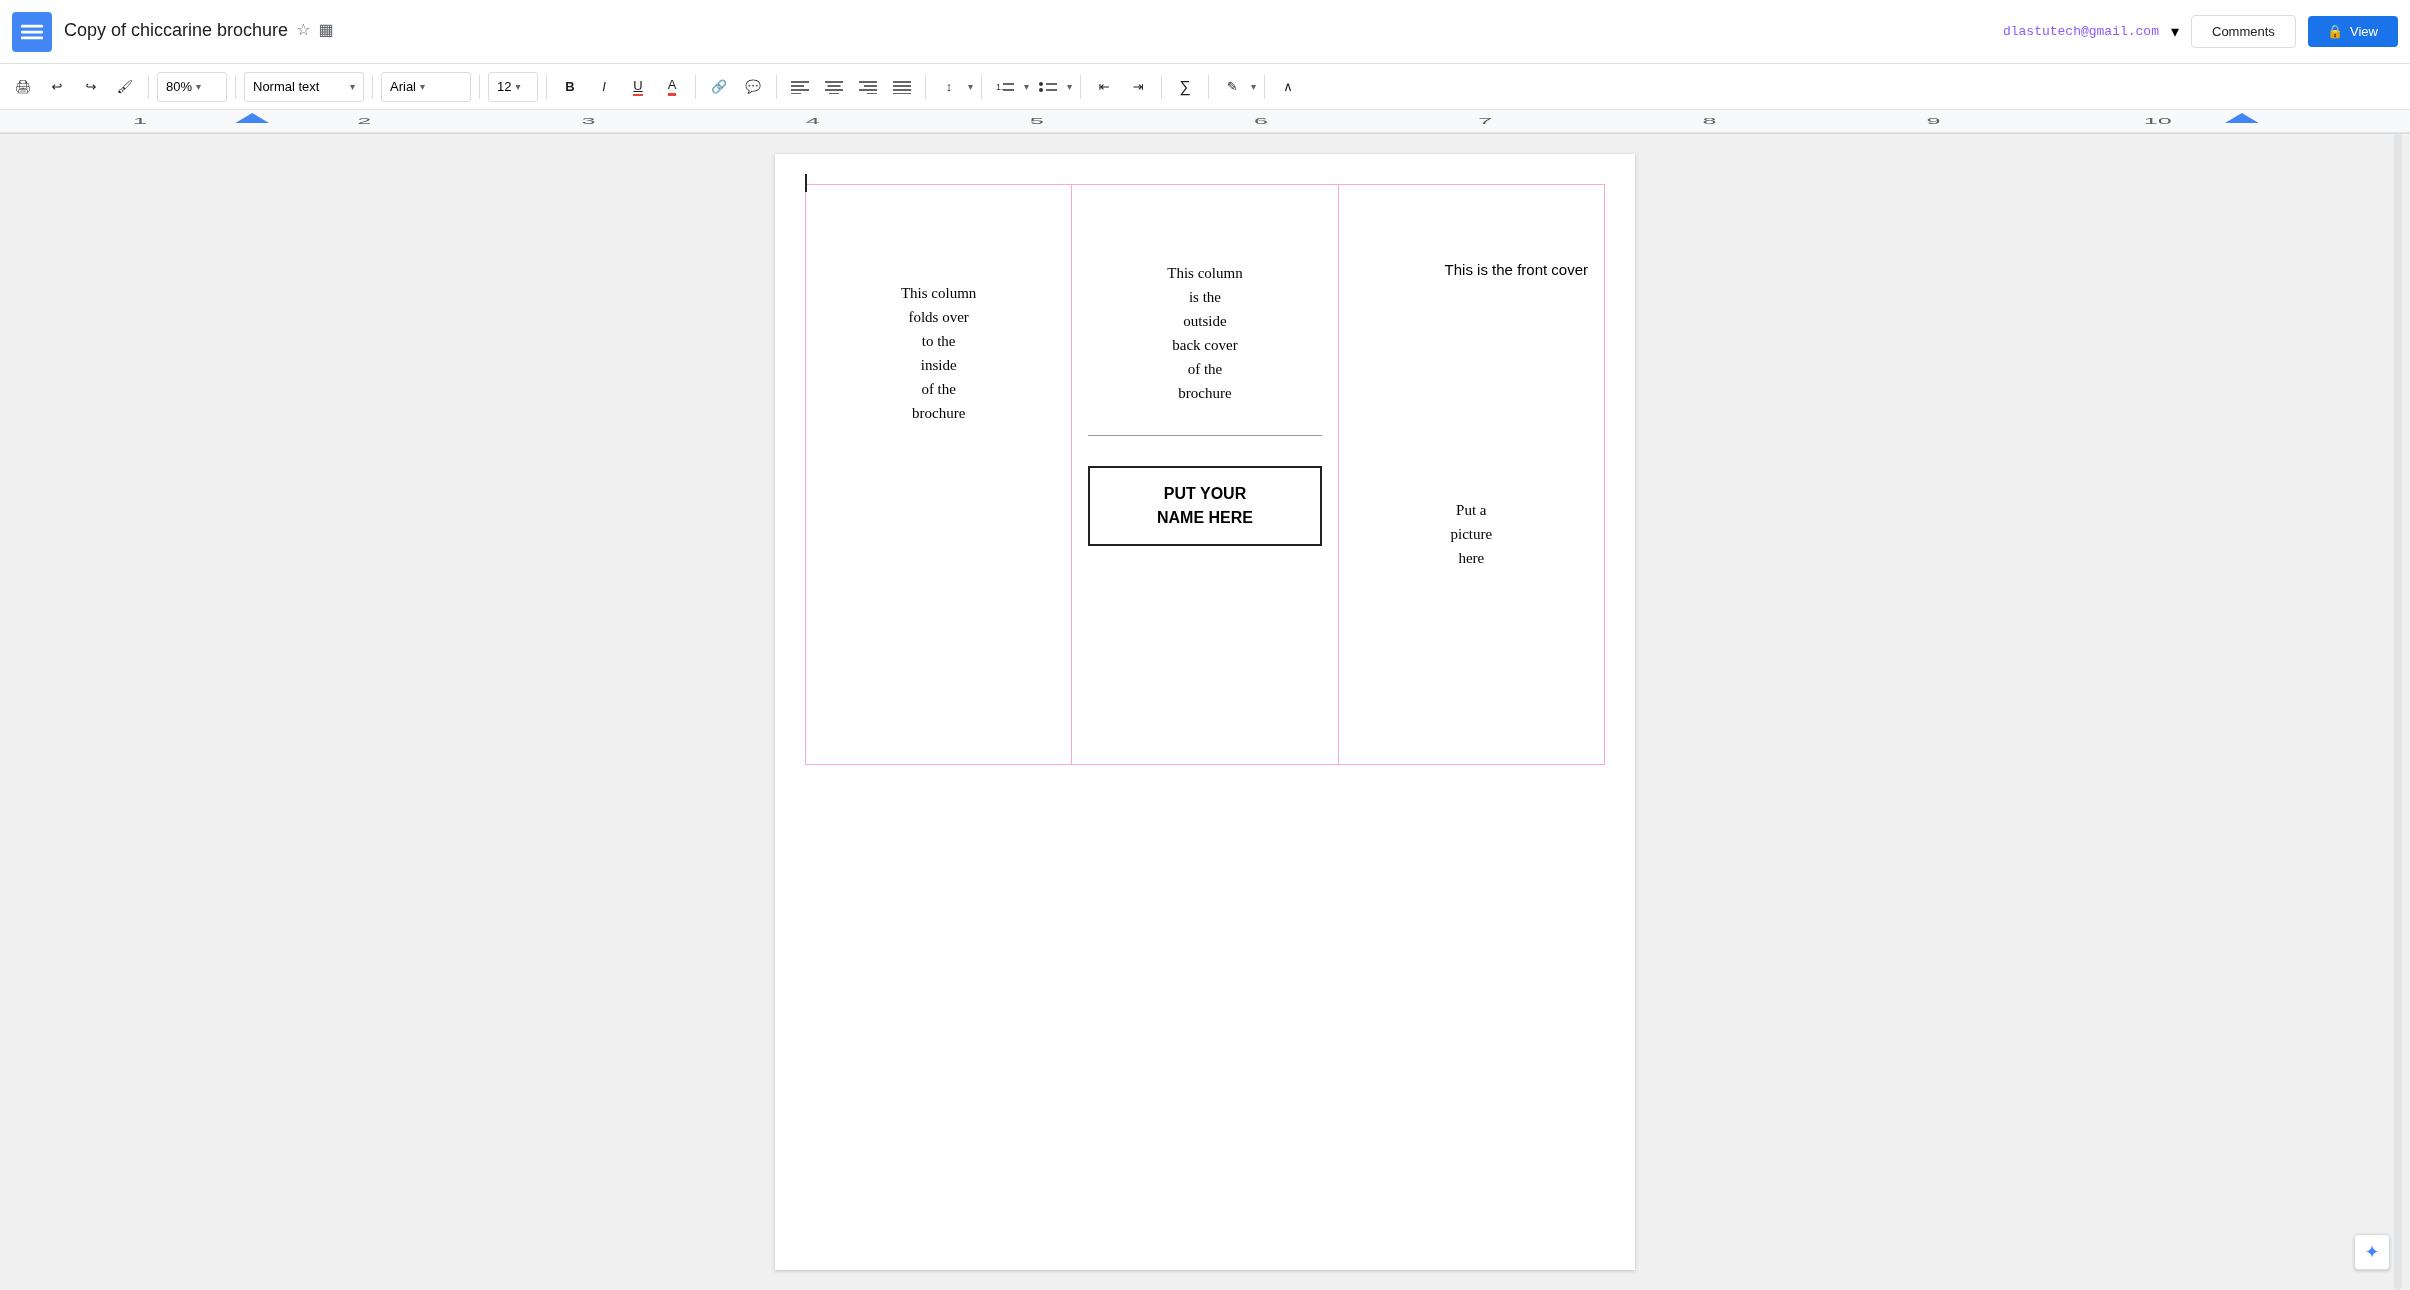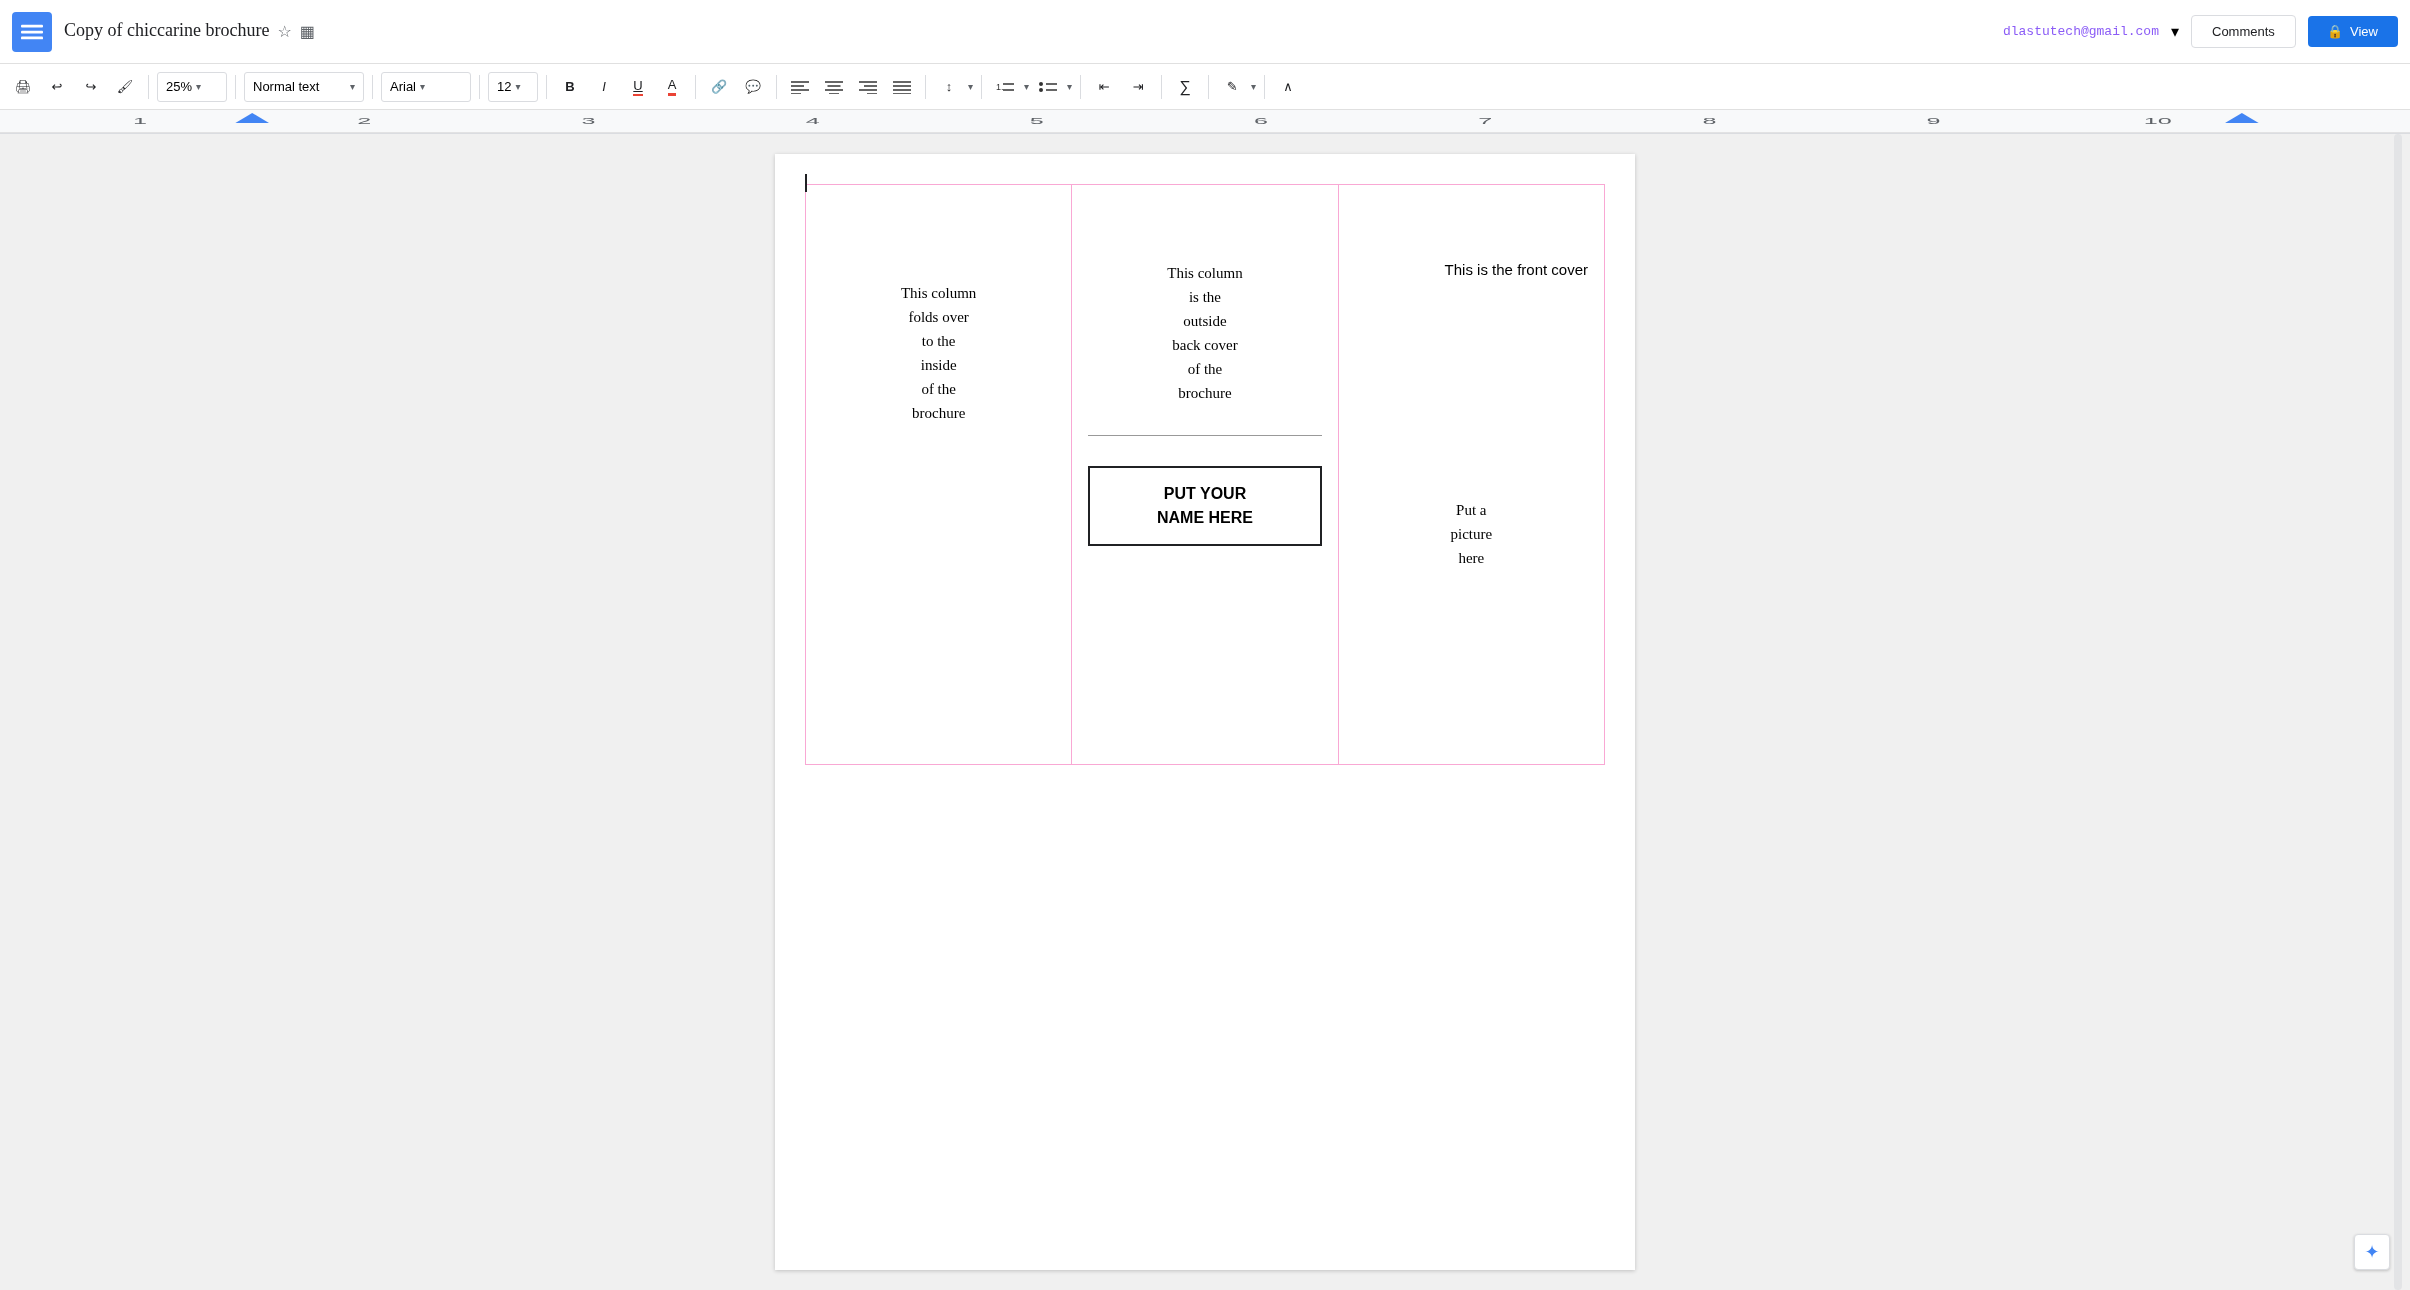--- a/index.html
+++ b/index.html
@@ -17,21 +17,21 @@
     #app-icon {
       width: 40px; height: 40px;
       background: #4285f4;
       border-radius: 4px;
       display: flex; align-items: center; justify-content: center;
       margin-right: 12px;
       flex-shrink: 0;
     }
     #app-icon svg { width: 22px; height: 22px; }
     #doc-title-area { flex: 1; display: flex; flex-direction: column; justify-content: center; }
-    #doc-title-row { display: flex; align-items: flex-end; gap: 8px; margin-bottom: 2px; font-family: Liberation Serif, serif; }
+    #doc-title-row { display: flex; align-items: flex-start; gap: 8px; margin-bottom: 2px; }
     #doc-title { font-size: 18px; color: #202124; font-weight: 400; }
     .title-icon { color: #5f6368; font-size: 16px; cursor: pointer; }
     #menu-bar { display: flex; align-items: center; gap: 2px; }
     .menu-item {
       font-size: 13px; color: #202124; padding: 4px 10px;
       cursor: pointer; border-radius: 4px;
     }
     #last-edit { font-size: 12px; color: #5f6368; margin-left: 16px; }
     #top-right { display: flex; align-items: center; gap: 12px; margin-left: auto; }
     #user-email { font-size: 13px; color: #8b5cf6; font-family: Liberation Mono, monospace; }
@@ -230,21 +230,21 @@
   </div>
 </div>
 
 <div id="toolbar">
   <button class="tb-btn">🖨</button>
   <button class="tb-btn">↩</button>
   <button class="tb-btn">↪</button>
   <button class="tb-btn">🖌</button>
   <div class="tb-separator"></div>
   <div class="tb-dropdown tb-zoom">
-    <span>25%</span>
+    <span>80%</span>
     <span class="tb-dropdown-arrow">▾</span>
   </div>
   <div class="tb-separator"></div>
   <div class="tb-dropdown tb-style">
     <span>Normal text</span>
     <span class="tb-dropdown-arrow">▾</span>
   </div>
   <div class="tb-separator"></div>
   <div class="tb-dropdown tb-font-name">
     <span>Arial</span>

